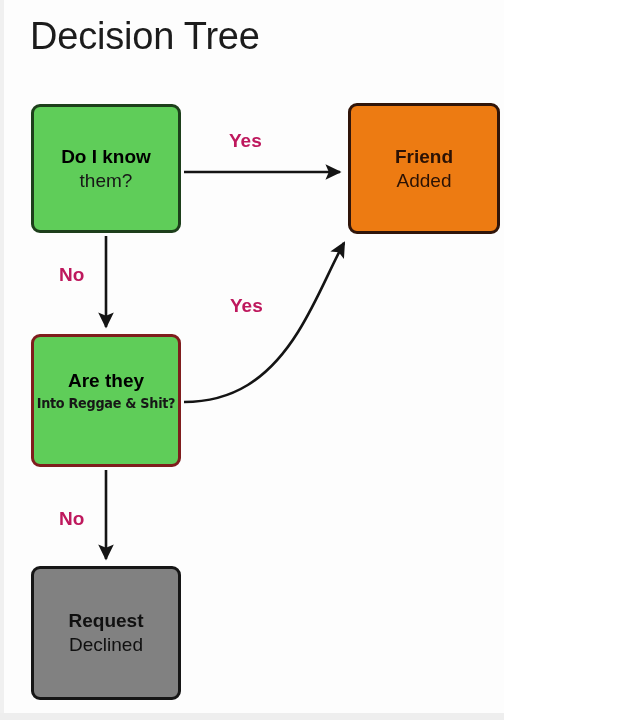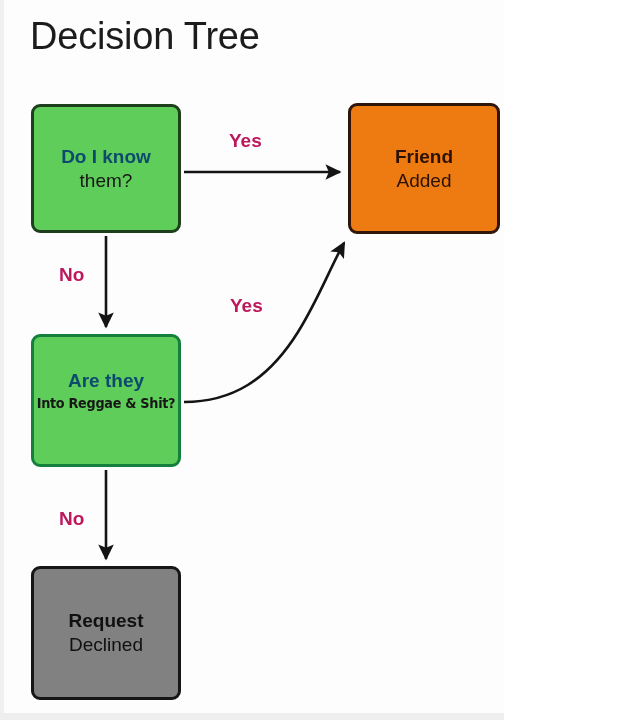--- a/index.html
+++ b/index.html
@@ -55,21 +55,21 @@
     border-radius: 9px;
     display: flex;
     flex-direction: column;
     align-items: center;
     justify-content: center;
     text-align: center;
     z-index: 3;
   }
   .node .line1 {
     font-weight: bold;
-    color: #0c4a6e;
+    color: #000000;
     white-space: nowrap;
   }
   .node .line2 {
     font-weight: normal;
     color: #171717;
     white-space: nowrap;
   }
 
   #node-know-them {
     left: 31px; top: 104px;
@@ -80,21 +80,21 @@
   #node-know-them .line1,
   #node-know-them .line2 {
     font-size: 19px;
     line-height: 24px;
   }
 
   #node-are-they {
     left: 31px; top: 334px;
     width: 150px; height: 133px;
     background: #5FCD59;
-    border: 3px solid #15803d;
+    border: 3px solid #7f1d1d;
   }
   #node-are-they .line1 {
     font-size: 19px;
     line-height: 23px;
     margin-top: 12px;
   }
   #node-are-they .line2 {
     font-size: 13.5px;
     line-height: 16px;
     font-family: "DejaVu Sans", sans-serif;

